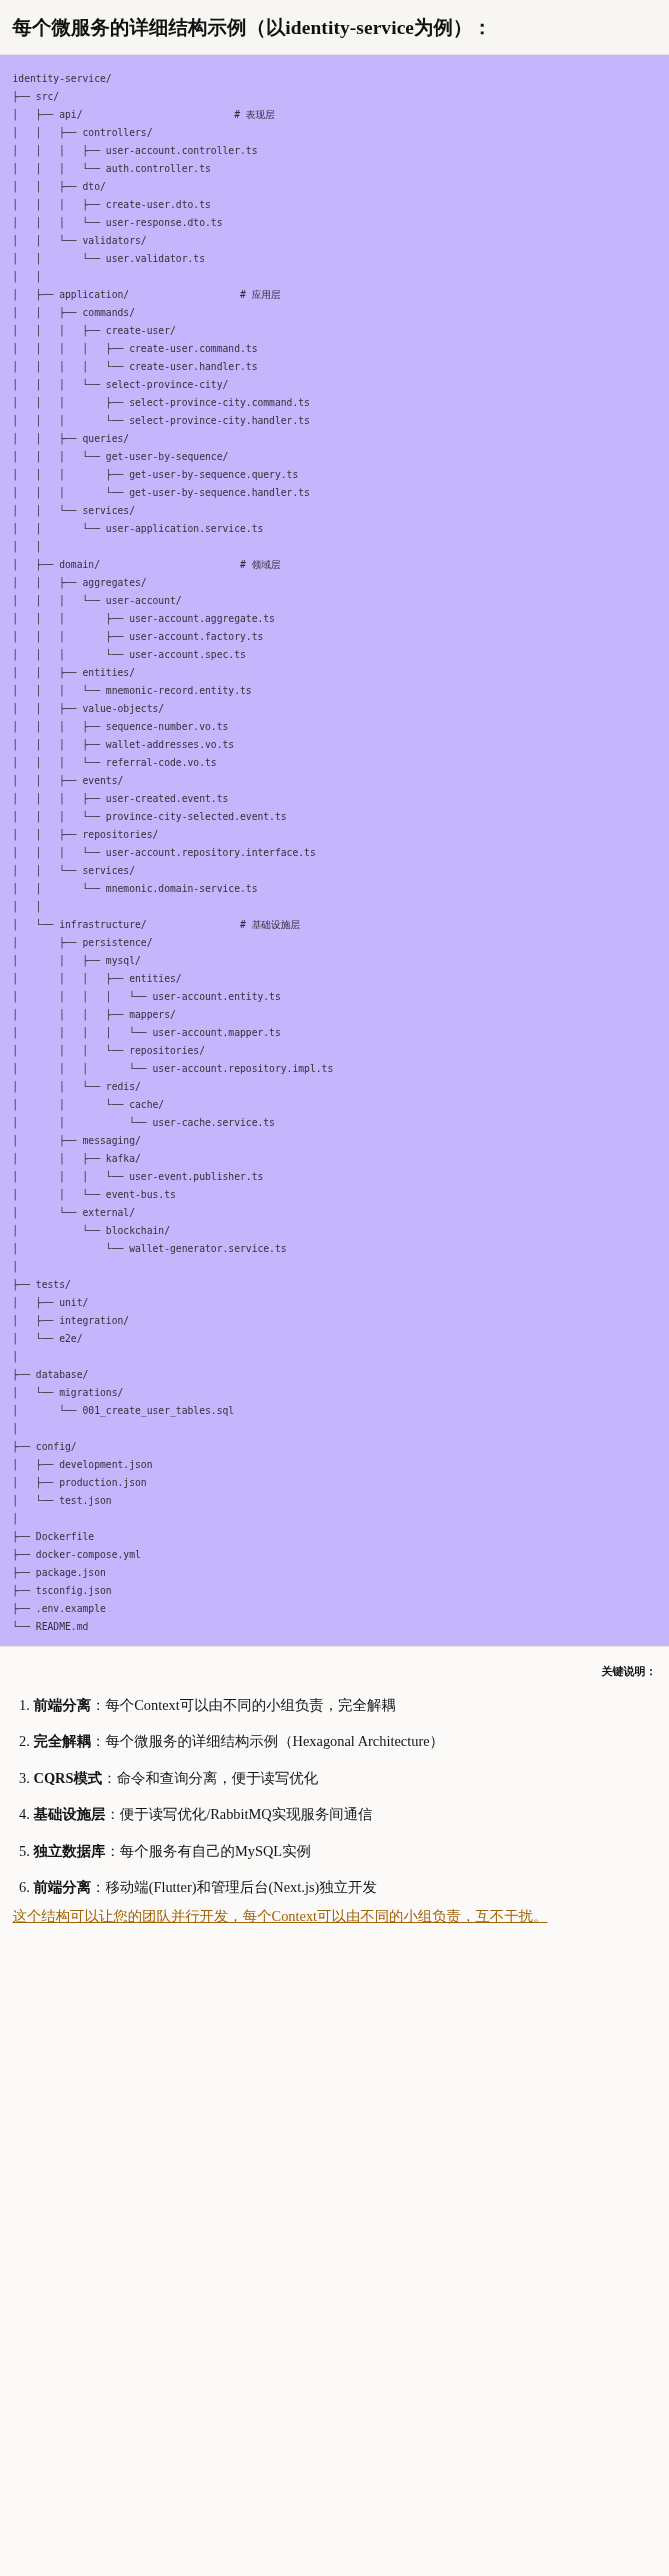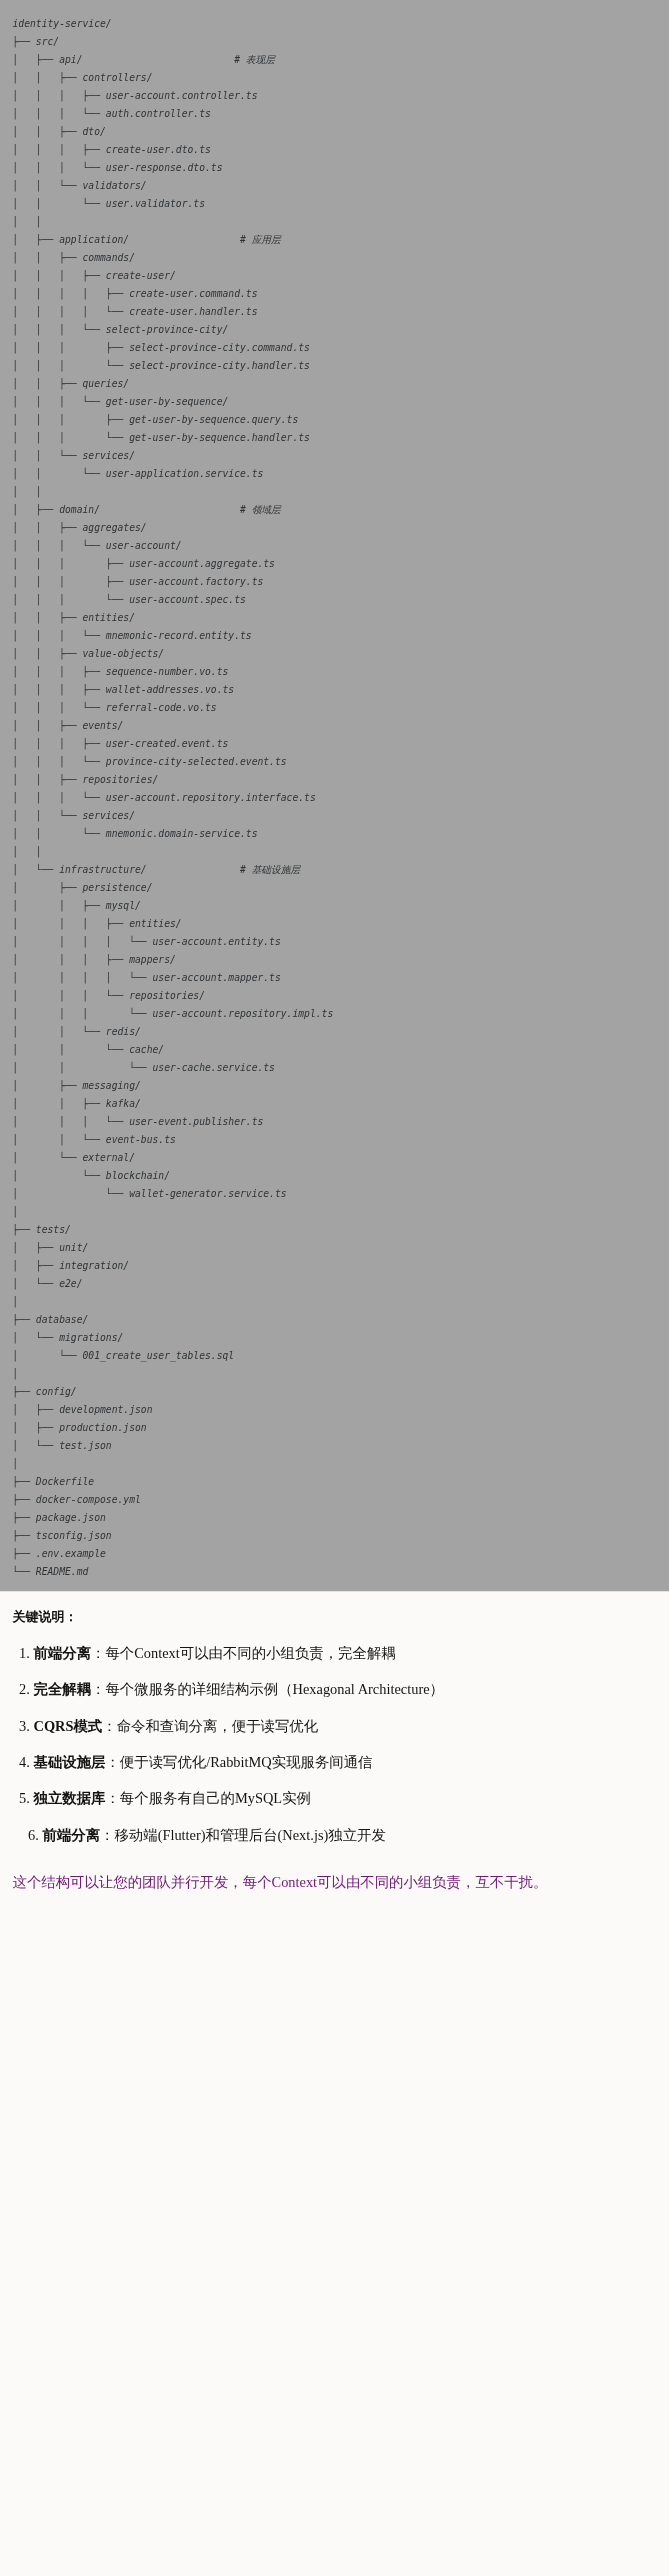--- a/index.html
+++ b/index.html
@@ -29,77 +29,81 @@
     font-weight: bold;
     font-size: 19.4px;
     line-height: 1.25;
     letter-spacing: 0.1px;
     color: #111111;
     margin: 0;
   }
   .tree-block {
     padding: 15px 12.5px 10px 12.5px;
     box-sizing: border-box;
-    background: #a3a3a3;
-    font-style: italic;
+    background: #c4b5fd;
   }
   pre.tree {
     margin: 0;
     padding: 0;
     font-family: "DejaVu Sans Mono", "Liberation Mono", monospace;
     font-size: 9.7px;
     line-height: 18px;
     color: #2f3336;
     white-space: pre;
     tab-size: 4;
   }
   .notes-band {
     border-top: 0.6px solid #e6e3dd;
     padding: 16.3px 12.5px 19px 12.5px;
     box-sizing: border-box;
     background: #fbfaf9;
   }
   .notes-title {
     font-family: "Liberation Serif", "DejaVu Serif", serif;
     font-weight: bold;
-    font-size: 13px;
+    font-size: 11px;
     color: #111111;
     margin: 0 0 16.3px 0;
+    text-align: right;
   }
   ol.notes-list {
     margin: 0;
     padding: 0 0 0 21px;
     list-style: decimal;
     font-family: "Liberation Serif", "DejaVu Serif", serif;
     font-size: 14.4px;
     color: #141414;
   }
   ol.notes-list > li {
     margin: 0 0 16.3px 0;
     line-height: 1.4;
   }
-  ol.notes-list > li:last-child { margin-bottom: 0; margin-left: 9px; }
+  ol.notes-list > li:last-child { margin-bottom: 0; }
   .note-term {
     font-weight: bold;
   }
   .note-sep { font-weight: normal; }
   .note-text { font-weight: normal; }
   .closing {
     font-family: "Liberation Serif", "DejaVu Serif", serif;
     font-size: 14.4px;
-    color: #701a75;
+    color: #a16207;
     line-height: 1.45;
-    margin: 27px 0 0 0;
+    margin: 9px 0 0 0;
+    text-decoration: underline;
   }
 </style>
 </head>
 <body>
 
 <div class="page">
 
+  <div class="header-band">
+    <h1 class="doc-title">每个微服务的详细结构示例（以identity-service为例）：</h1>
+  </div>
 
   <div class="tree-block">
     <pre class="tree" id="tree-pre">identity-service/
 ├── src/
 │   ├── api/                          # 表现层
 │   │   ├── controllers/
 │   │   │   ├── user-account.controller.ts
 │   │   │   └── auth.controller.ts
 │   │   ├── dto/
 │   │   │   ├── create-user.dto.ts

